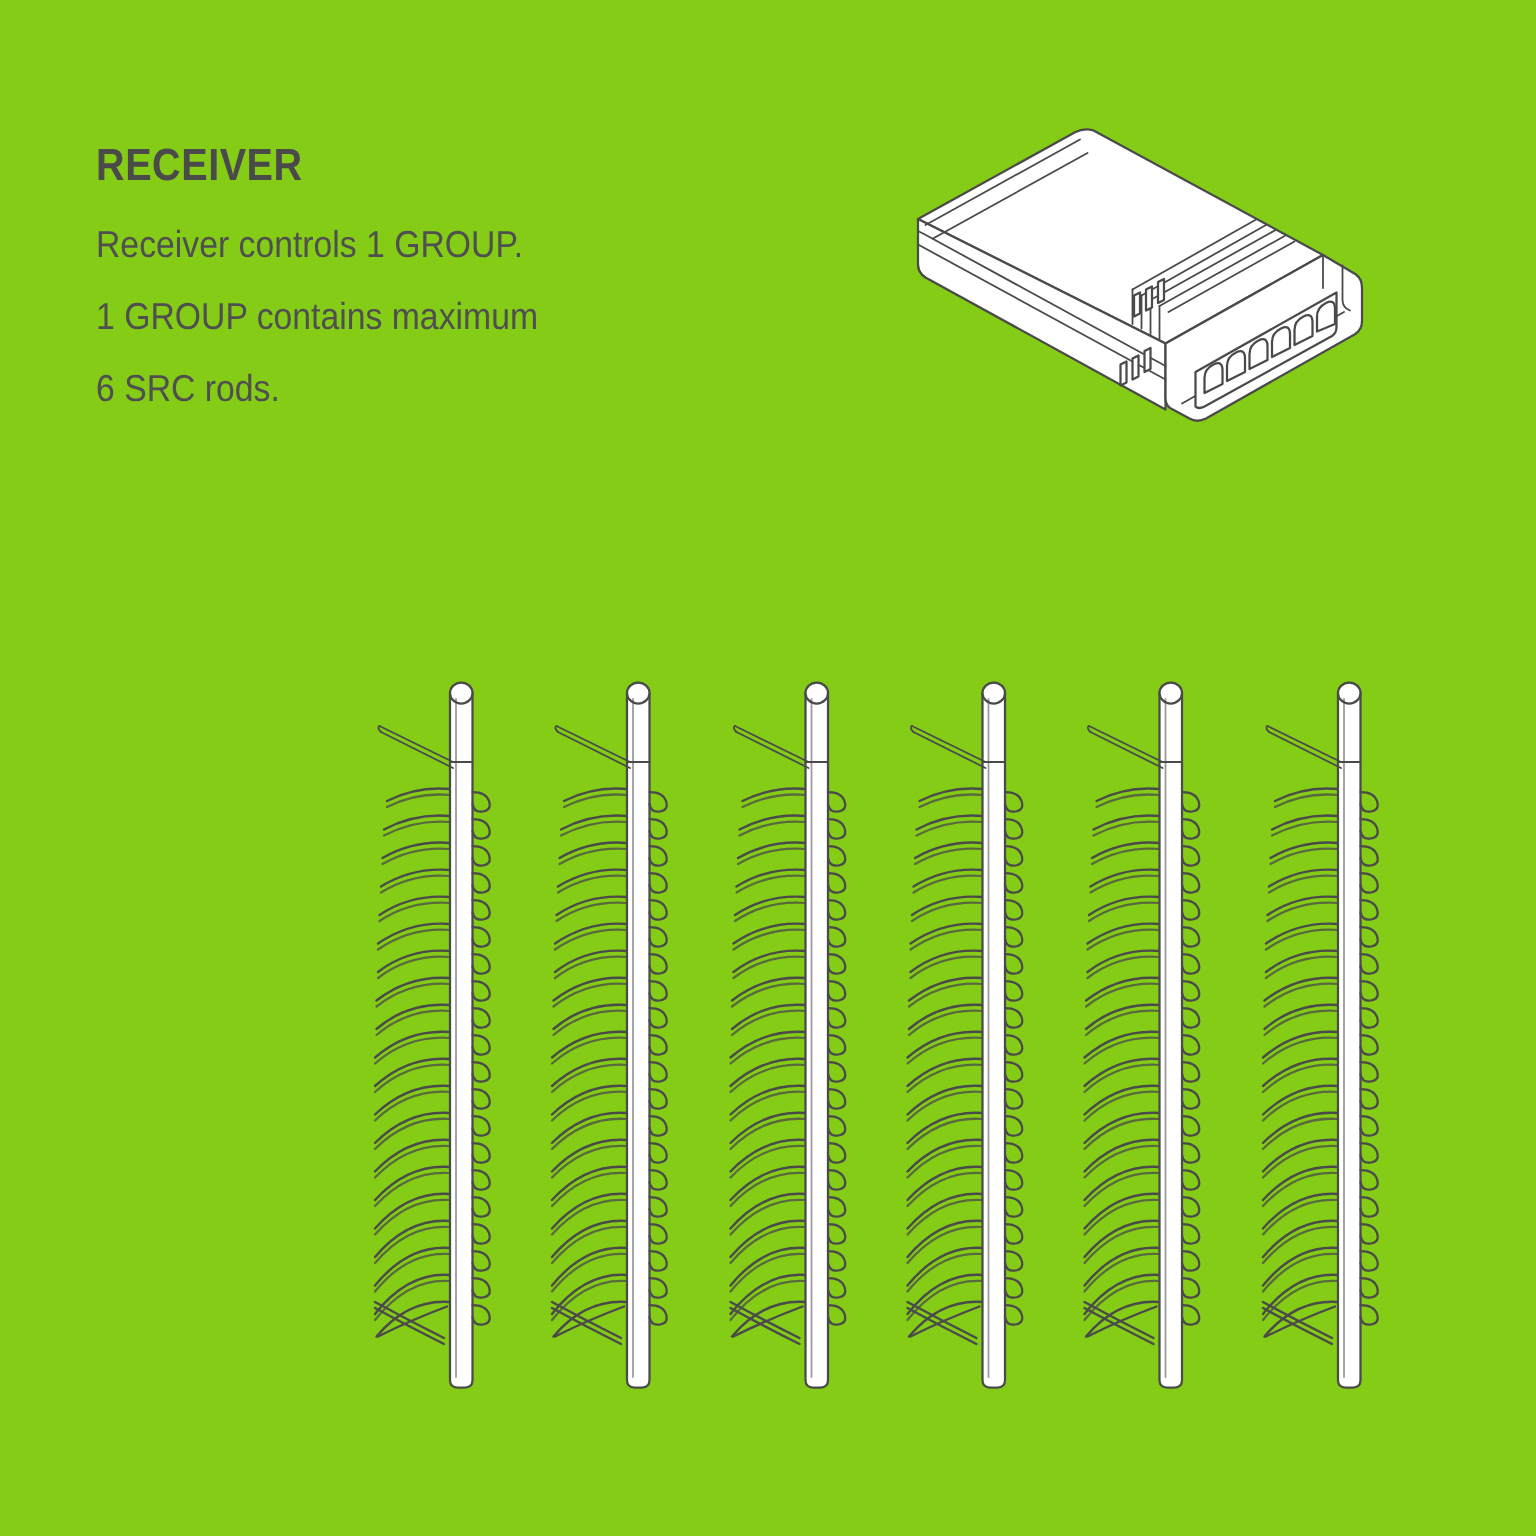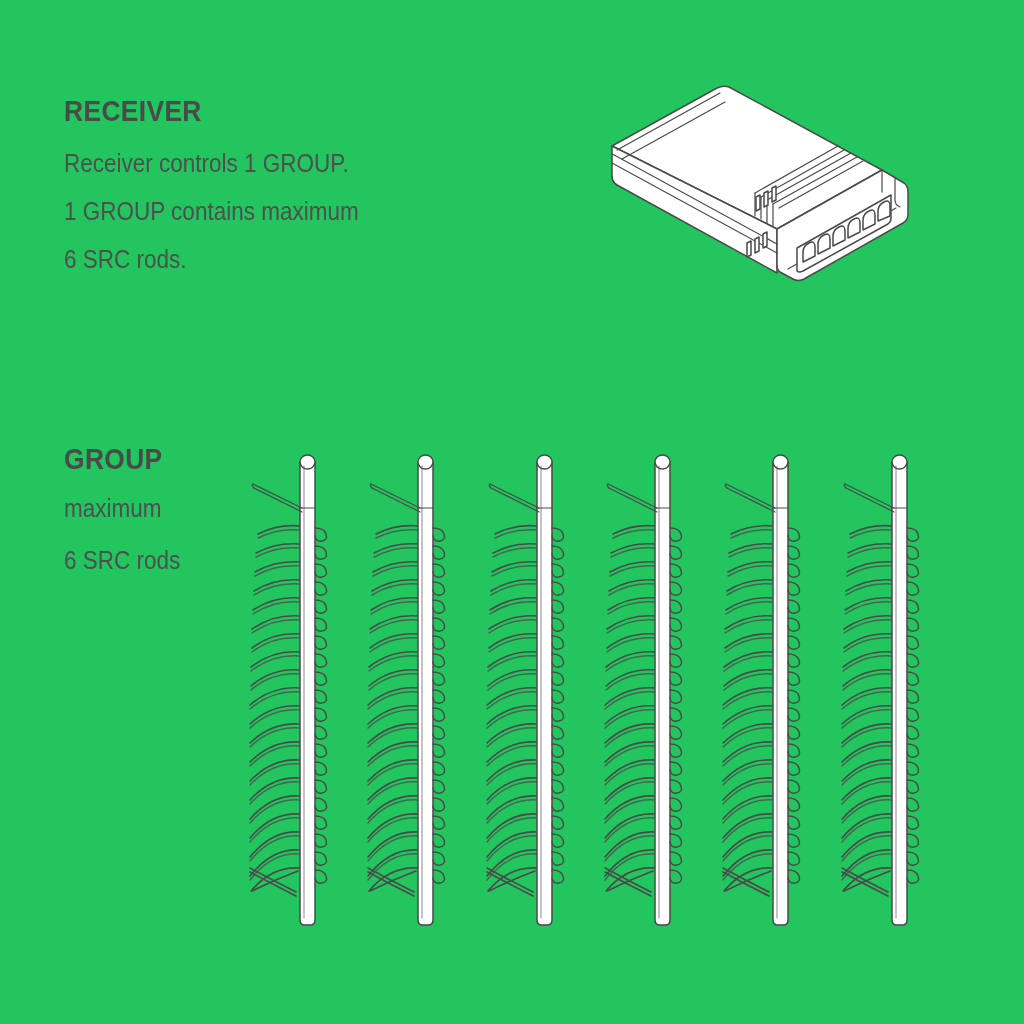--- a/index.html
+++ b/index.html
@@ -12,21 +12,21 @@
     height: 1024px;
     position: relative;
     overflow: hidden;
     font-family: "Liberation Sans", sans-serif;
     -webkit-font-smoothing: antialiased;
   }
 
   .page {
     position: absolute;
     inset: 0;
-    background: #22c55e;
+    background: #84cc16;
   }
 
   
   .text-block {
     position: absolute;
     color: #4a4a4a;
   }
 
   .block-heading {
     font-weight: bold;
@@ -200,25 +200,20 @@
         <path class="ln-fill" d="M 155 177 L 159 175 L 159 189 L 155 191 Z"></path>
         <path class="ln-fill" d="M 163 173 L 167 171 L 167 185 L 163 187 Z"></path>
         <path class="ln-fill" d="M 171 168 L 175 166 L 175 180 L 171 182 Z"></path>
       </g>
 
       <path class="ln-thin" d="M 20 110 Q 20 116 25 119"></path>
 
     </svg>
   </div>
 
-  <div class="text-block" id="group-text">
-    <div class="block-heading">GROUP</div>
-    <div class="block-line">maximum</div>
-    <div class="block-line">6 SRC rods</div>
-  </div>
 
   <div id="group-illustration">
     <svg width="700" height="500" viewBox="0 0 700 500">
       <defs>
 
         <g id="src-rod">
 
           <g class="coil">
             <path d="M 0 78 Q -22 76 -42 86"></path>
             <path d="M 0 96 Q -23 94 -44 105"></path>

